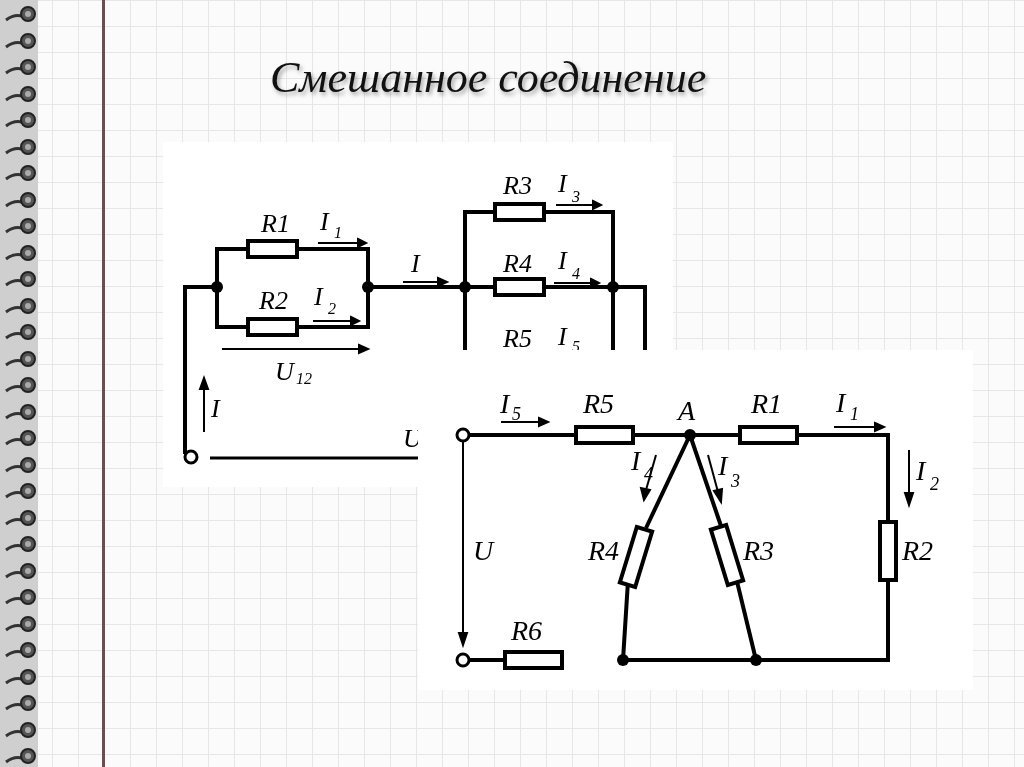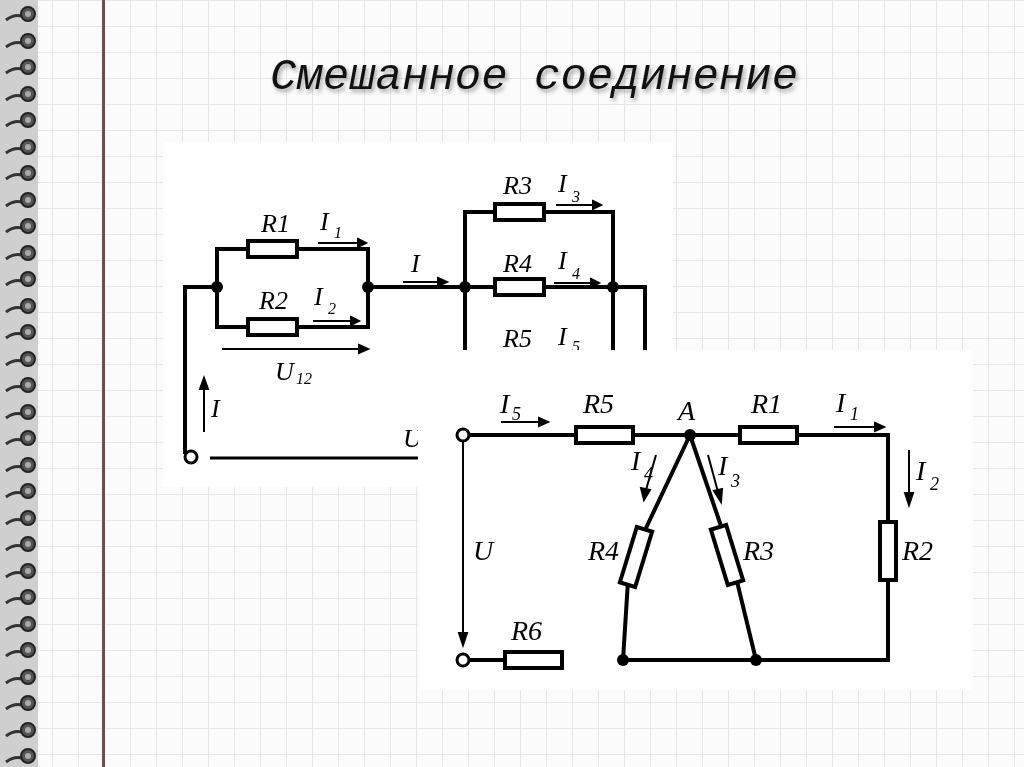--- a/index.html
+++ b/index.html
@@ -3,21 +3,21 @@
 <meta charset="utf-8">
 <style>
 html,body{margin:0;padding:0;}
 body{width:1024px;height:767px;position:relative;overflow:hidden;background:#fbfbfb;
 background-image:linear-gradient(#e6e6e6 1px,transparent 1px),linear-gradient(90deg,#e6e6e6 1px,transparent 1px);
 background-size:26px 26px;font-family:"Liberation Serif",serif;}
 .spiral{position:absolute;left:0;top:0;width:38px;height:767px;background:#cfcfcf;}
 .ring{position:absolute;left:4px;width:32px;height:22px;}
 .margin-line{position:absolute;left:102px;top:0;width:3px;height:767px;background:#6b4e52;}
 .title{position:absolute;left:270px;top:52px;font-size:44px;font-style:italic;color:#111;
-text-shadow:2px 3px 4px rgba(0,0,0,0.35);font-family:Liberation Mono, monospace;}
+text-shadow:2px 3px 4px rgba(0,0,0,0.35);font-family:Liberation Serif, serif;}
 .panel{position:absolute;background:#fff;}
 svg text{font-family:"Liberation Serif",serif;font-style:italic;fill:#000;}
 </style>
 </head>
 <body>
 
 <div class="spiral" id="spiral">
     <svg class="ring" viewBox="0 0 32 22" style="top: 4px;">
       <path d="M2 16 Q10 10 18 12" stroke="#333" stroke-width="3" fill="none"></path>
       <circle cx="24" cy="10" r="7" fill="#555" stroke="#222" stroke-width="2"></circle>

